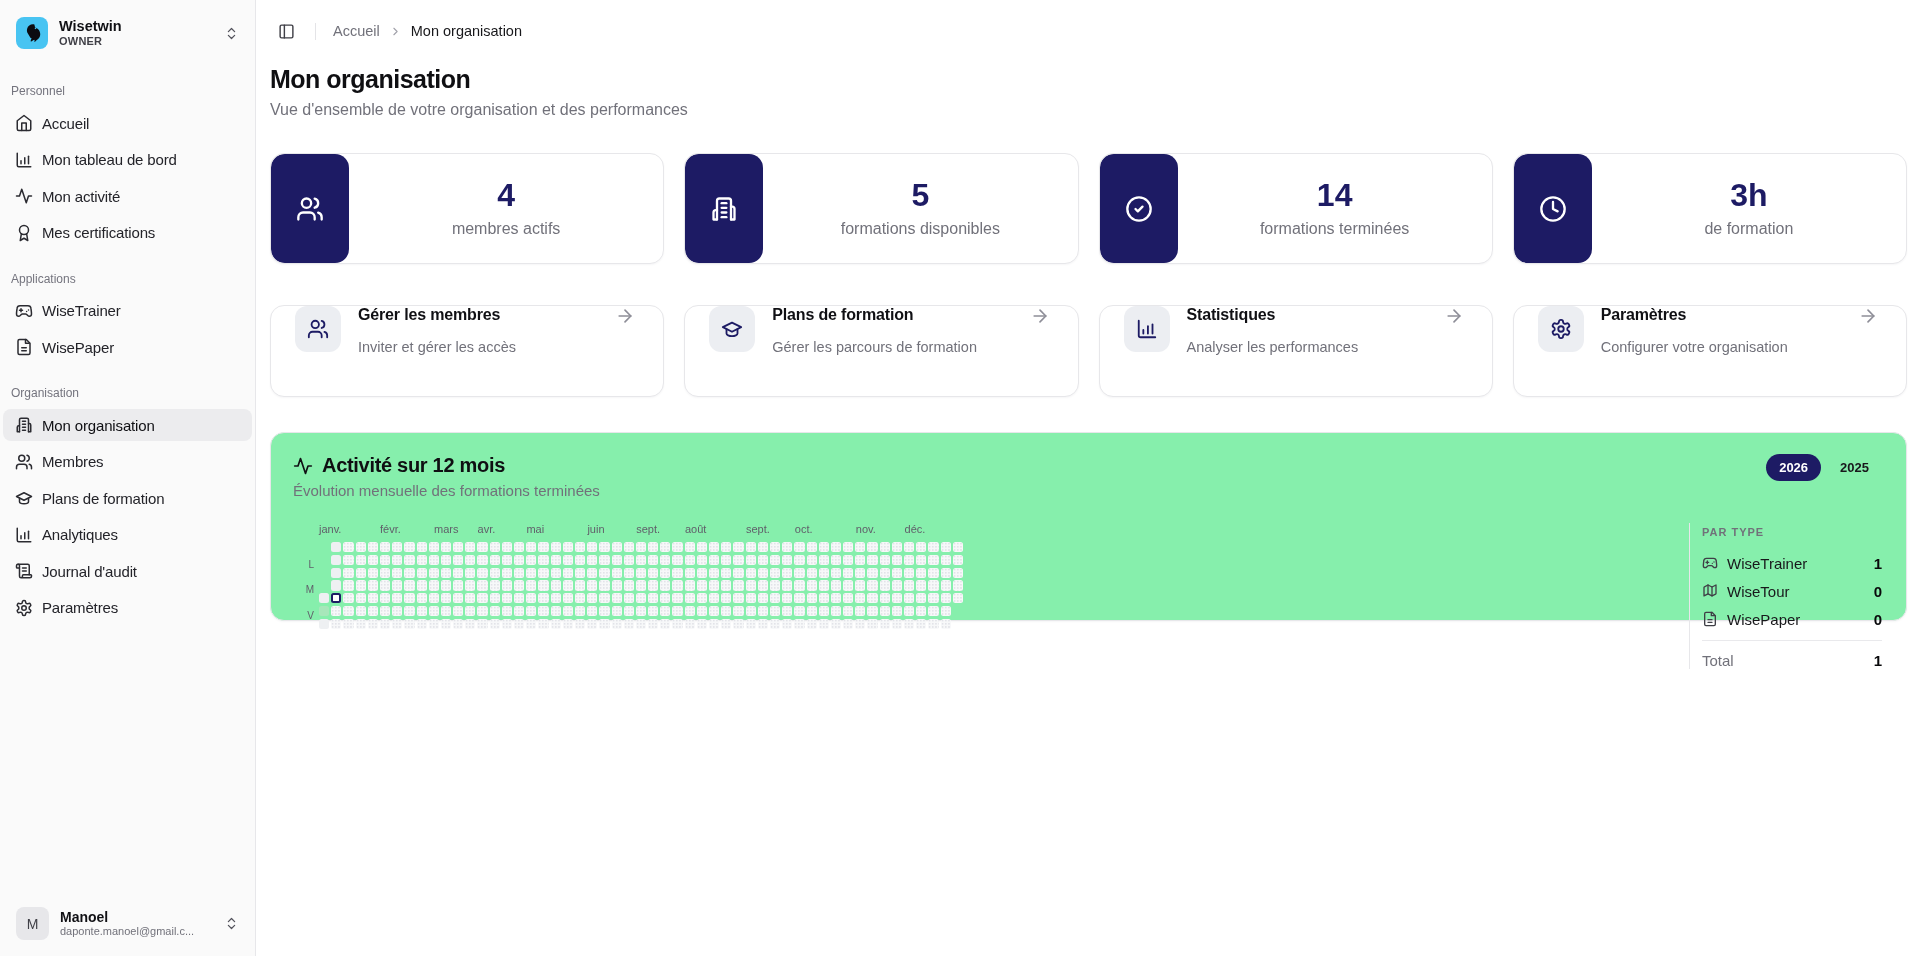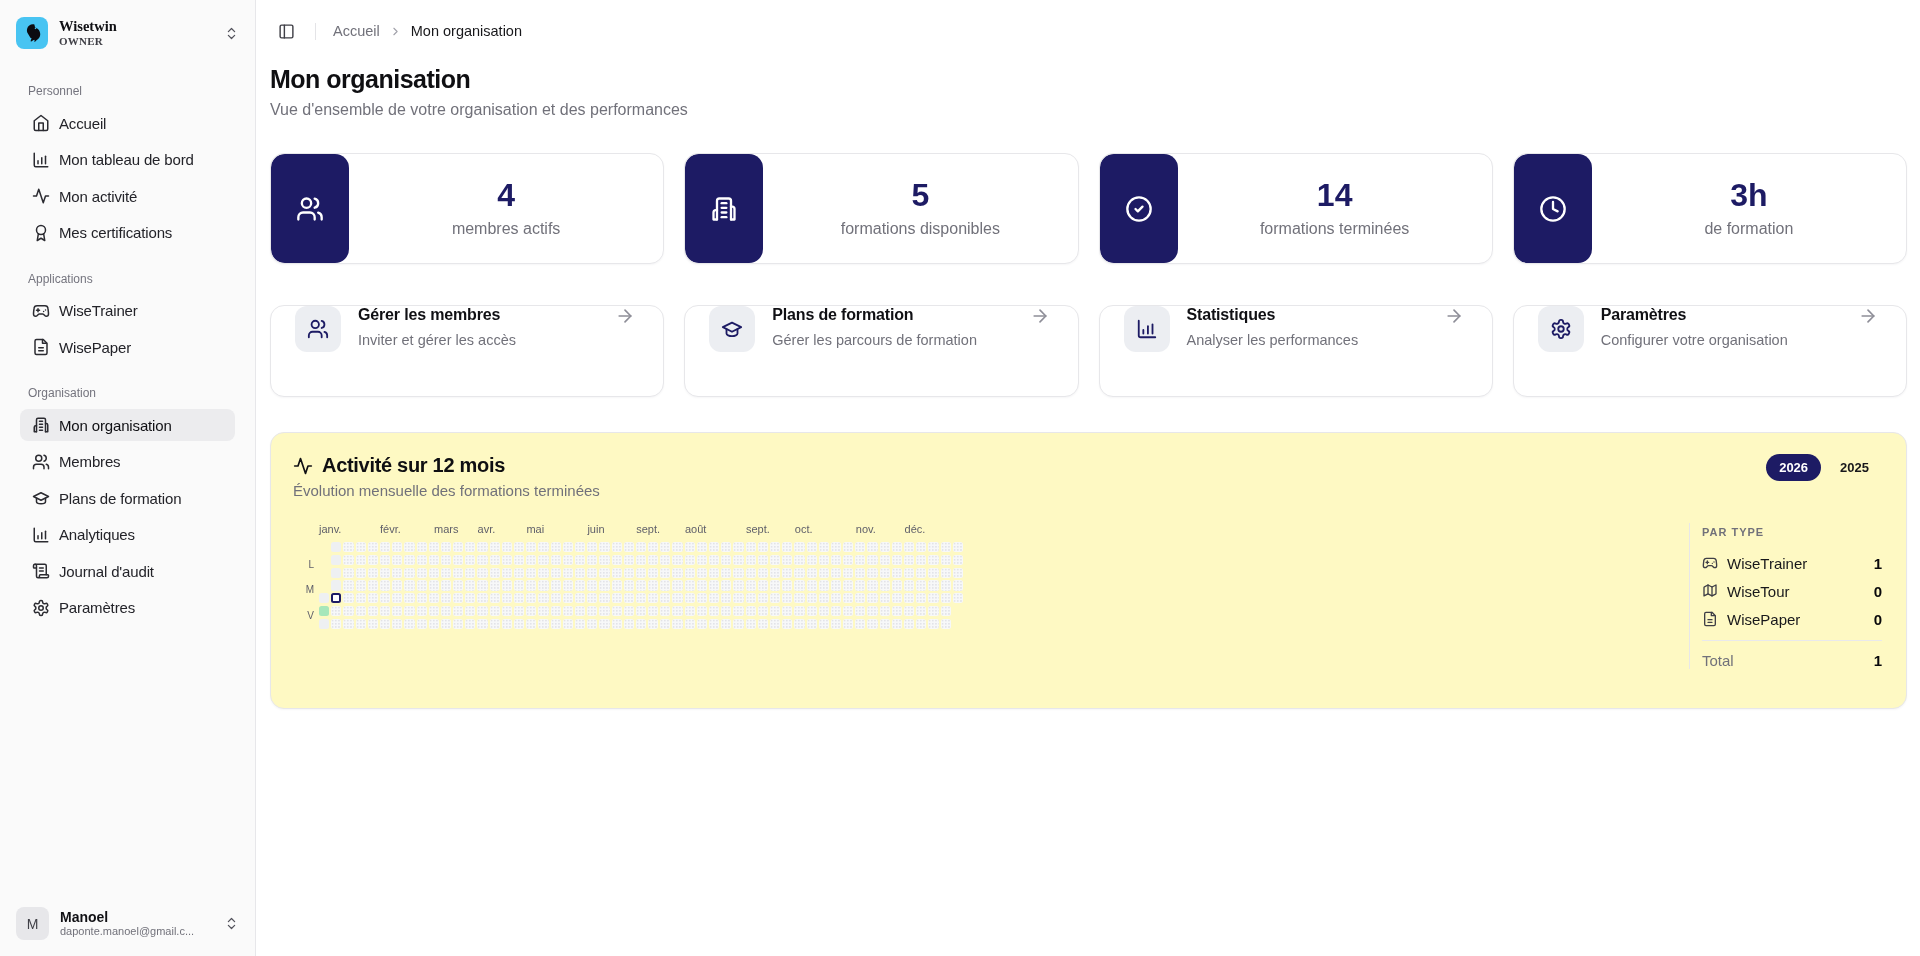--- a/index.html
+++ b/index.html
@@ -8,26 +8,26 @@
   .app { display:flex; width:1920px; height:956px; }
 
   
   .sidebar { position:relative; width:256px; min-width:256px; height:100%;
     background:#fafafa; border-right:1px solid #e7e7ea; }
   .org-switcher { display:flex; align-items:center; gap:11px; margin:10px 8px 0 8px;
     padding:7px 8px; border-radius:8px; cursor:pointer; }
   .org-logo { width:32px; height:32px; border-radius:8px; background:#48c4f2;
     display:flex; align-items:center; justify-content:center; flex:none; }
   .org-logo svg { width:22px; height:22px; fill:#0b0b10; }
-  .org-text { flex:1; min-width:0; line-height:1.15;font-family:Liberation Serif, serif; }
+  .org-text { flex:1; min-width:0; line-height:1.15; }
   .org-name { font-size:14.5px; font-weight:700; color:#101014; }
   .org-role { font-size:11px; font-weight:600; color:#3f3f46; letter-spacing:.02em; }
   .chev-ud { width:15px; height:15px; color:#52525b; flex:none; }
 
-  nav.side-nav { padding:0 20px;margin-top:28px; }
+  nav.side-nav { padding:0 3px;margin-top:28px; }
   .nav-section { margin-top:23px; }
   .nav-section-label { font-size:12px; color:#74747e; padding:0 8px; margin-bottom:9px; }
   .nav-item { display:flex; align-items:center; gap:9px; height:32px; margin-bottom:4.5px;
     padding:0 12px; border-radius:8px; cursor:pointer; color:#232329; }
   .nav-item svg { width:18px; height:18px; flex:none; color:#2b2b31; }
   .nav-item span { font-size:15px; letter-spacing:-.01em; white-space:nowrap; }
   .nav-item.active { background:#ececee; }
   .nav-item.active span { font-weight:500; color:#101014; }
 
   .user-footer { position:absolute; left:8px; right:8px; bottom:10px; display:flex;
@@ -66,25 +66,25 @@
 
   .actions-row { display:flex; gap:20px; margin-top:41px; }
   .action-card { flex:1; height:92px; background:#fff; border:1px solid #e7e7ea; border-radius:14px;
     box-shadow:0 1px 2px rgba(16,24,40,.04); display:flex; align-items:flex-start;
     padding:0 28px 0 24px; cursor:pointer; }
   .action-icon { width:46px; height:46px; border-radius:12px; background:#eceef2; flex:none;
     display:flex; align-items:center; justify-content:center; }
   .action-icon svg { width:22px; height:22px; color:#1d1b64; }
   .action-text { margin-left:17px; min-width:0; }
   .action-title { font-size:16px; font-weight:700; color:#101014; letter-spacing:-.01em; }
-  .action-subtitle { font-size:14.5px; color:#71717a; margin-top:8px; white-space:nowrap; }
+  .action-subtitle { font-size:14.5px; color:#71717a; margin-top:15px; white-space:nowrap; }
   .action-arrow { margin-left:auto; width:20px; height:20px; color:#8e8e98; flex:none; }
 
   
-  .activity-card { margin-top:35px; height:277px; background:#fef9c3; border:1px solid #e7e7ea;
+  .activity-card { margin-top:35px; height:189px; background:#86efac; border:1px solid #e7e7ea;
     border-radius:14px; box-shadow:0 1px 2px rgba(16,24,40,.04); padding:21px 24px 0 22px; }
   .activity-header { display:flex; align-items:flex-start; }
   .activity-titles { }
   .activity-title-row { display:flex; align-items:center; gap:9px; }
   .activity-title-row svg { width:20px; height:20px; color:#101014; }
   .activity-title { font-size:20px; font-weight:700; letter-spacing:-.015em; color:#0f0f12; }
   .activity-subtitle { font-size:15px; color:#71717a; margin-top:5px; }
   .year-toggle { margin-left:auto; display:flex; align-items:center; gap:6px; }
   .year-btn { border:none; background:transparent; font-size:13px; font-weight:600; color:#18181b;
     padding:6px 13px; border-radius:999px; cursor:pointer; font-family:inherit; }

